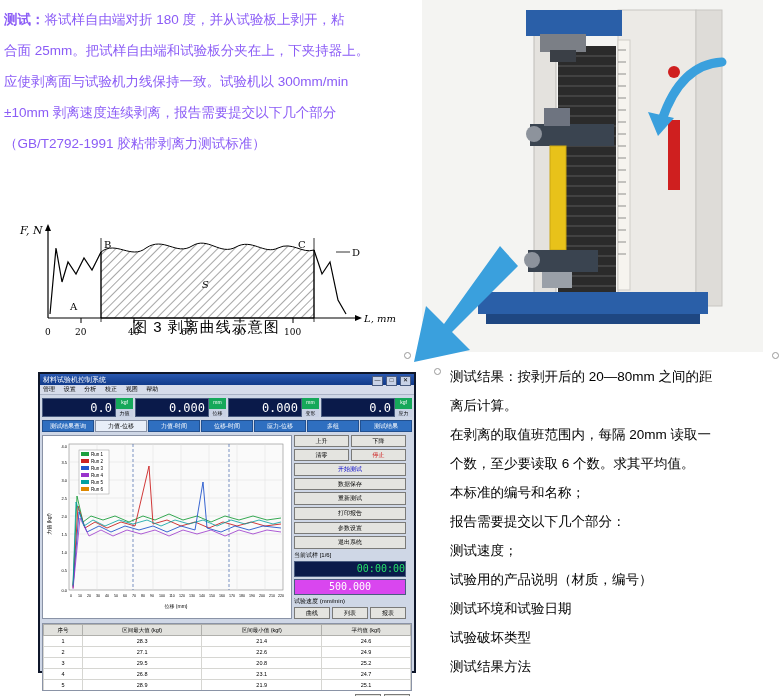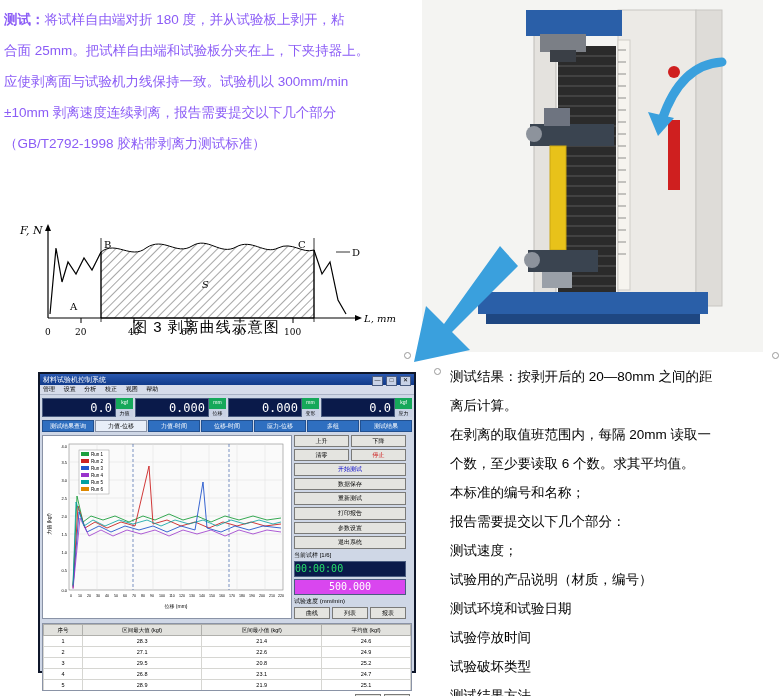--- a/index.html
+++ b/index.html
@@ -90,21 +90,21 @@
   .rightpanel{width:112px;display:flex;flex-direction:column;gap:2px;}
   .rp-row{display:flex;gap:2px;}
   .rp-btn{
     flex:1;background:#e4e4e0;border:1px solid #7a7a78;font-size:6px;
     text-align:center;line-height:10px;color:#000;
   }
   .rp-btn.red{color:#c00;}
   .rp-btn.blue{color:#00c;}
   .rp-timer{
     background:#0a1a4a;color:#26e06a;font-family:"DejaVu Sans Mono", monospace;
-    font-size:10px;text-align:left;line-height:14px;border:1px solid #4a5c80;
+    font-size:10px;text-align:right;line-height:14px;border:1px solid #4a5c80;
   }
   .rp-val{
     background:#d946ef;color:#fff;font-family:"DejaVu Sans Mono", monospace;
     font-size:10px;text-align:center;line-height:14px;border:1px solid #4a5c80;
   }
   .rp-label{font-size:6px;color:#000;line-height:8px;}
   .tablewrap{
     margin:2px;background:#fff;border:1px solid #8a93a6;height:66px;overflow:hidden;
   }
   table.grid{border-collapse:collapse;width:100%;font-size:5.5px;}
@@ -137,21 +137,21 @@
 
 <div class="doc">
 
   <div class="top-text">
     <p>
       <span class="kw">测试：</span><span>将试样自由端对折 180 度，并从试验板上剥开，粘</span>
     </p>
     <p>合面 25mm。把试样自由端和试验板分夹在上，下夹持器上。</p>
     <p>应使剥离面与试验机力线保持一致。试验机以 300mm/min</p>
     <p>±10mm 剥离速度连续剥离，报告需要提交以下几个部分</p>
-    <p>（GB/T2792-1998    胶粘带剥离力测试标准）</p>
+    <p>（GB/T2792-1991    胶粘带剥离力测试标准）</p>
   </div>
 
   <svg class="fig" viewBox="0 0 400 120">
 
     <line x1="42" y1="6" x2="42" y2="96" stroke="#000" stroke-width="1.2"></line>
     <polygon points="42,2 39,9 45,9" fill="#000"></polygon>
     <text x="14" y="12" font-size="11" font-family="DejaVu Serif, serif" font-style="italic">F, N</text>
 
     <line x1="42" y1="96" x2="352" y2="96" stroke="#000" stroke-width="1.2"></line>
     <polygon points="356,96 349,93 349,99" fill="#000"></polygon>
@@ -526,19 +526,18 @@
   <div class="right-text">
     <p>测试结果：按剥开后的 20—80mm 之间的距</p>
     <p>离后计算。</p>
     <p>在剥离的取值班范围内，每隔 20mm 读取一</p>
     <p>个数，至少要读取 6 个数。求其平均值。</p>
     <p>本标准的编号和名称；</p>
     <p>报告需要提交以下几个部分：</p>
     <p>测试速度；</p>
     <p>试验用的产品说明（材质，编号）</p>
     <p>测试环境和试验日期</p>
-    <p>试验停放时间</p>
     <p>试验破坏类型</p>
     <p>测试结果方法</p>
 
   </div>
 
 </div>
 
 </body></html>

